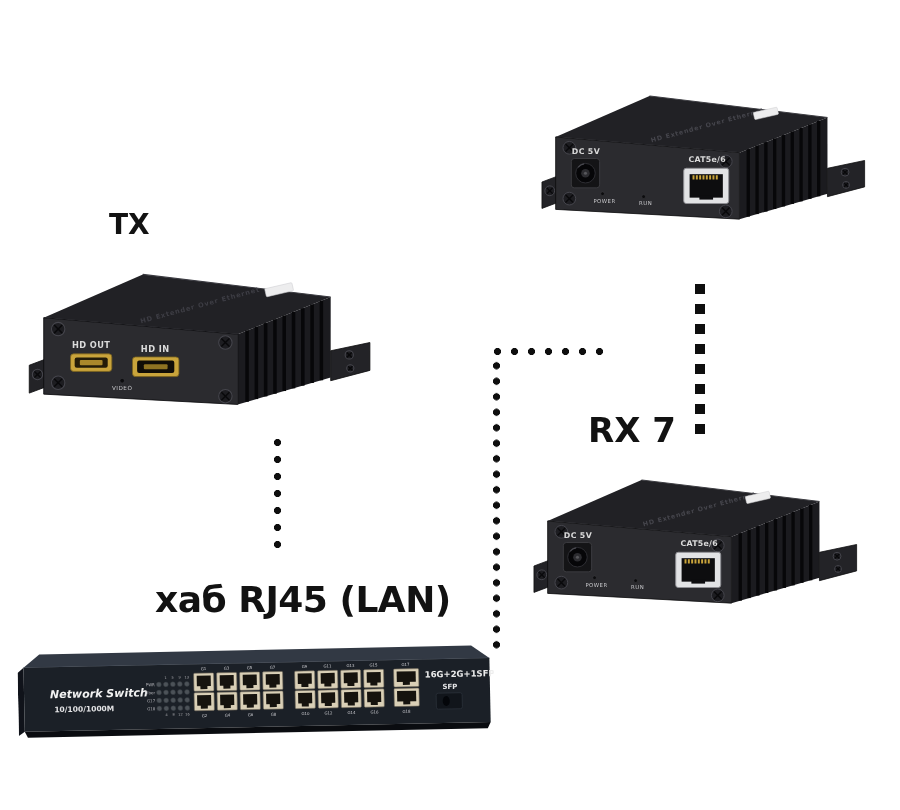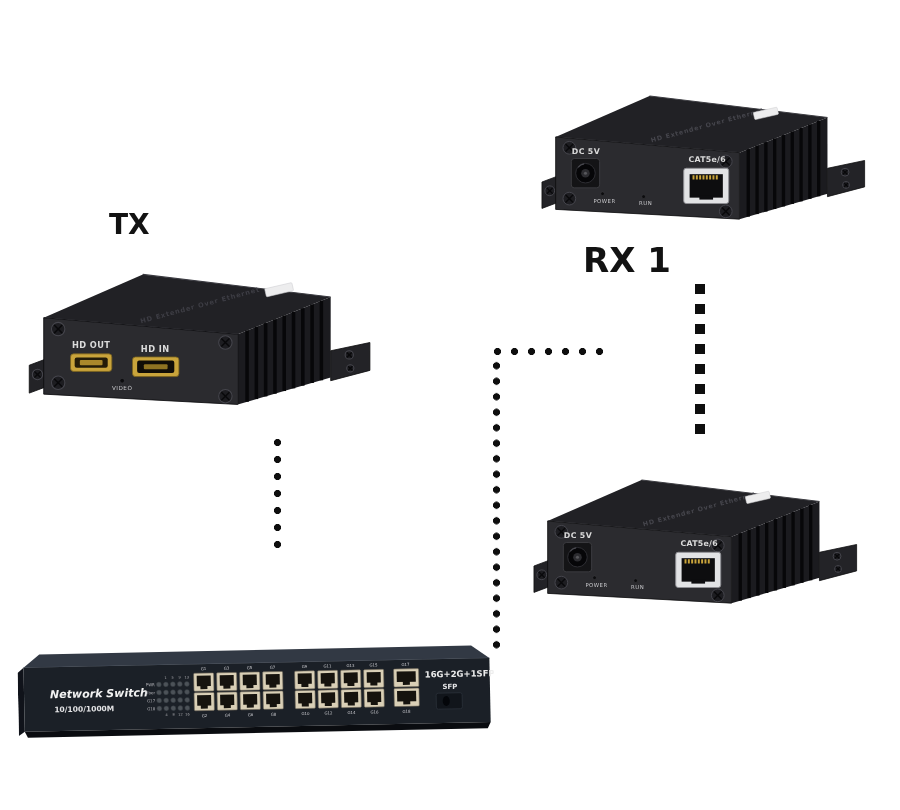--- a/index.html
+++ b/index.html
@@ -12,21 +12,22 @@
   .dash-v{position:absolute;width:10px;background-image:repeating-linear-gradient(180deg,#0e0e0e 0 10px,rgba(0,0,0,0) 10px 20px)}
   .switch-wrap{position:absolute;left:18px;top:648px;width:476px;height:86px;transform:rotate(-1.2deg)}
   text{font-family:"DejaVu Sans","Liberation Sans",sans-serif}
 </style>
 </head>
 <body>
 
 <div class="stage">
 
   <div class="lbl" style="left:109px;top:211px;font-size:28px">TX</div>
-  <div class="lbl" style="left:583px;top:243px;font-size:34px">RX 1</div>
+  <div class="lbl" style="left:588px;top:413px;font-size:34px">RX 7</div>
+  <div class="lbl" style="left:155px;top:582px;font-size:36px;letter-spacing:-0.5px">хаб RJ45 (LAN)</div>
 
   <div class="dots-v" style="left:273px;top:434px;height:120px;background-size:9px 17px"></div>
   <div class="dots-h" style="left:489px;top:347px;width:119px;background-size:17px 9px"></div>
   <div class="dots-v" style="left:492px;top:358px;height:296px;background-size:9px 15.5px"></div>
   <div class="dash-v" style="left:695px;top:284px;height:152px"></div>
 
   <svg class="dev" style="left:27px;top:262px;width:372px;height:160px" viewBox="0 0 360 155">
     <polygon points="2,100 18,94 18,121 2,127" fill="#232327" stroke="#0e0e10" stroke-width="0.8"></polygon>
     <g>
         <circle cx="10" cy="109" r="5" fill="#1d1d21" stroke="#46464d" stroke-width="1"></circle>

